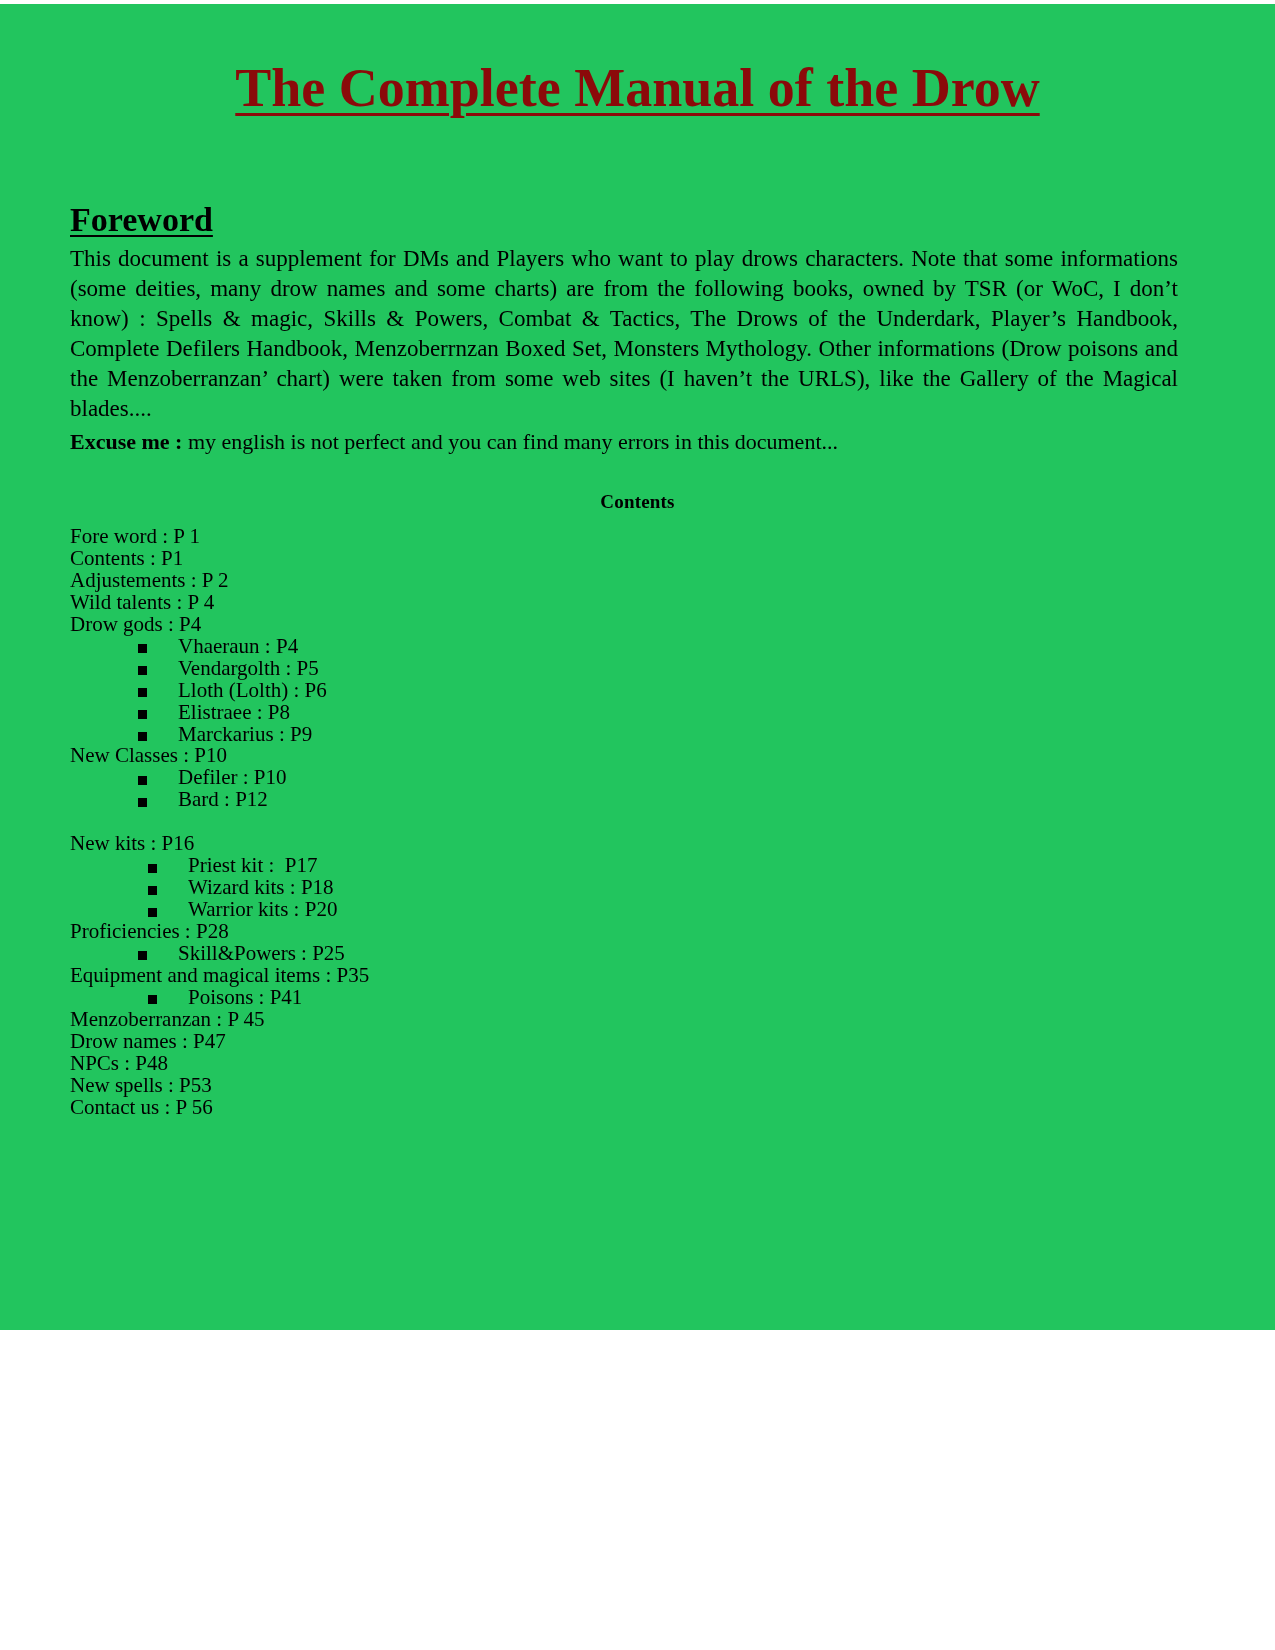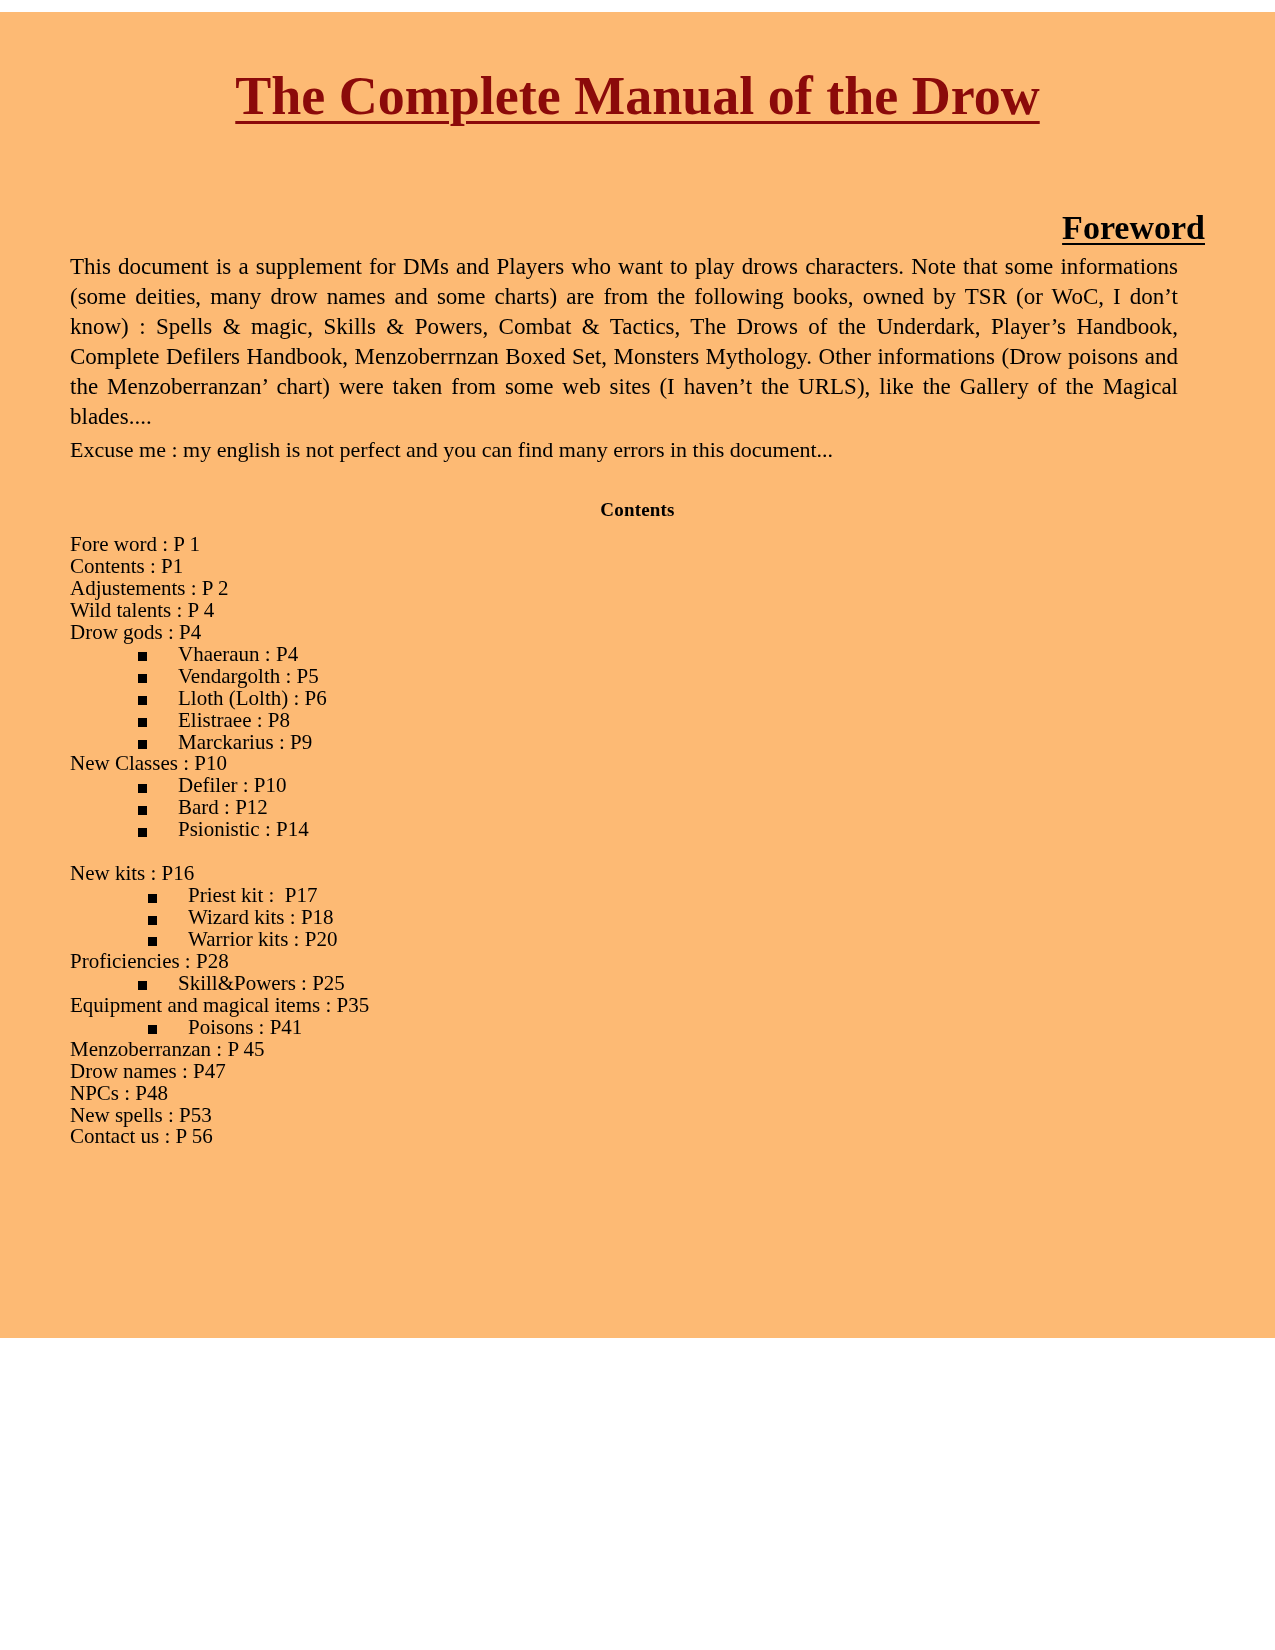--- a/index.html
+++ b/index.html
@@ -9,22 +9,22 @@
     background: #ffffff;
   }
   body {
     font-family: "Liberation Serif", "DejaVu Serif", serif;
     color: #000000;
   }
   .page {
     position: relative;
     width: 1275px;
     height: 1326px;
-    margin: 12px auto;
-    background: #fdba74;
+    margin: 4px auto;
+    background: #22c55e;
     box-sizing: border-box;
     padding: 0;
     overflow: hidden;
   }
   .content {
     position: absolute;
     left: 70px;
     top: 0;
     width: 1135px;
   }
@@ -42,21 +42,21 @@
     letter-spacing: 0px;
   }
   .doc-title span.u {
     text-decoration: underline;
     text-decoration-thickness: 3px;
     text-underline-offset: 7px;
   }
 
   
   .section-heading {
-    text-align: right;
+    text-align: left;
     font-weight: bold;
     font-size: 34px;
     line-height: 1.1;
     margin: 0;
     padding-top: 84px;
     color: #000000;
   }
   .section-heading span.u {
     text-decoration: underline;
     text-decoration-thickness: 2px;
@@ -72,21 +72,21 @@
     hyphens: none;
     width: 1108px;
   }
   .excuse-par {
     font-size: 22px;
     line-height: 1.35;
     margin: 4px 0 0 0;
     text-align: left;
   }
   .excuse-par .b {
-    font-weight: normal;
+    font-weight: bold;
     text-align: center;
   }
 
   
   .contents-heading {
     text-align: center;
     font-weight: bold;
     font-size: 19px;
     margin: 0;
     padding-top: 34px;
@@ -157,21 +157,20 @@
         <li class="lvl1"><span>Wild talents : P 4</span></li>
         <li class="lvl1"><span>Drow gods : P4</span></li>
         <li class="lvl2"><span class="bullet"></span><span class="lbl">Vhaeraun : P4</span></li>
         <li class="lvl2"><span class="bullet"></span><span class="lbl">Vendargolth : P5</span></li>
         <li class="lvl2"><span class="bullet"></span><span class="lbl">Lloth (Lolth) : P6</span></li>
         <li class="lvl2"><span class="bullet"></span><span class="lbl">Elistraee : P8</span></li>
         <li class="lvl2"><span class="bullet"></span><span class="lbl">Marckarius : P9</span></li>
         <li class="lvl1"><span>New Classes : P10</span></li>
         <li class="lvl2"><span class="bullet"></span><span class="lbl">Defiler : P10</span></li>
         <li class="lvl2"><span class="bullet"></span><span class="lbl">Bard : P12</span></li>
-        <li class="lvl2"><span class="bullet"></span><span class="lbl">Psionistic : P14</span></li>
         <li class="spacer">&nbsp;</li>
         <li class="lvl1"><span>New kits : P16</span></li>
         <li class="lvl2 lvl2b"><span class="bullet"></span><span class="lbl">Priest kit :  P17</span></li>
         <li class="lvl2 lvl2b"><span class="bullet"></span><span class="lbl">Wizard kits : P18</span></li>
         <li class="lvl2 lvl2b"><span class="bullet"></span><span class="lbl">Warrior kits : P20</span></li>
         <li class="lvl1"><span>Proficiencies : P28</span></li>
         <li class="lvl2"><span class="bullet"></span><span class="lbl">Skill&amp;Powers : P25</span></li>
         <li class="lvl1"><span>Equipment and magical items : P35</span></li>
         <li class="lvl2 lvl2b"><span class="bullet"></span><span class="lbl">Poisons : P41</span></li>
         <li class="lvl1"><span>Menzoberranzan : P 45</span></li>

